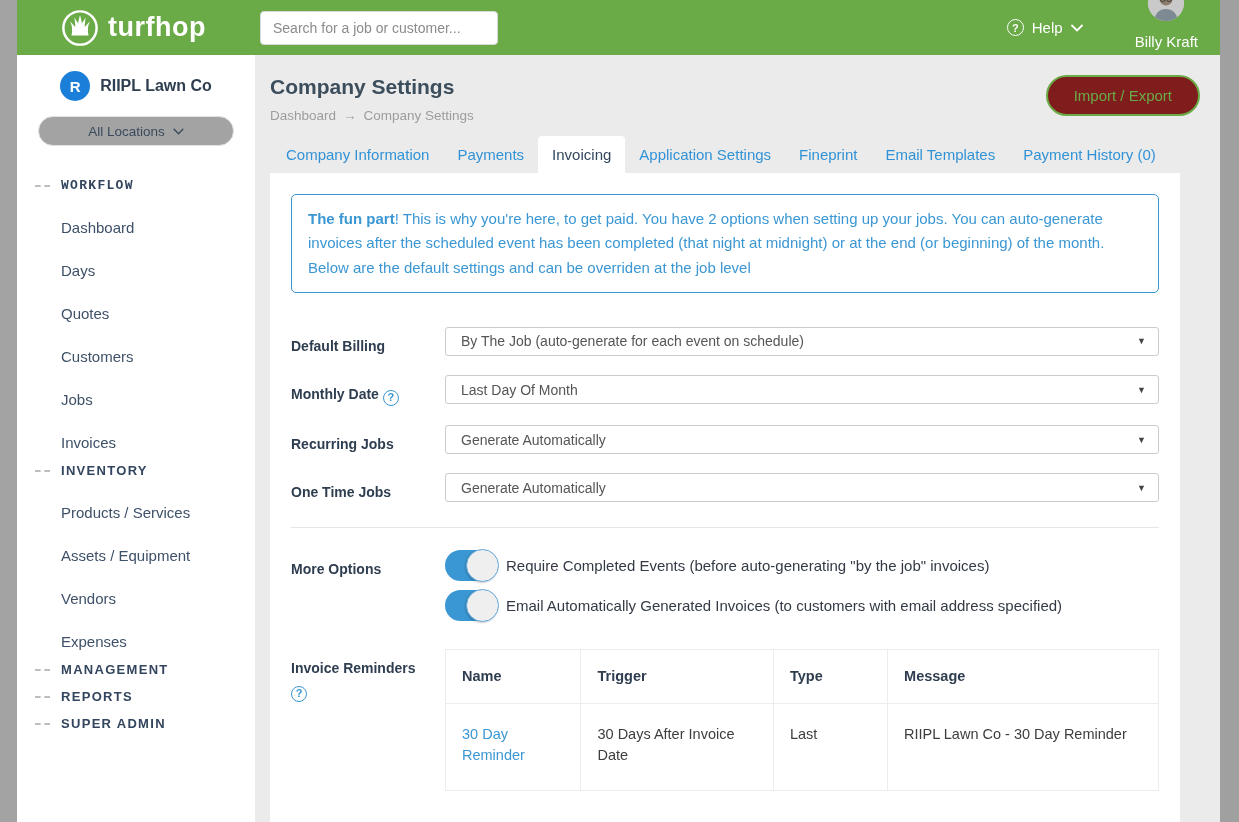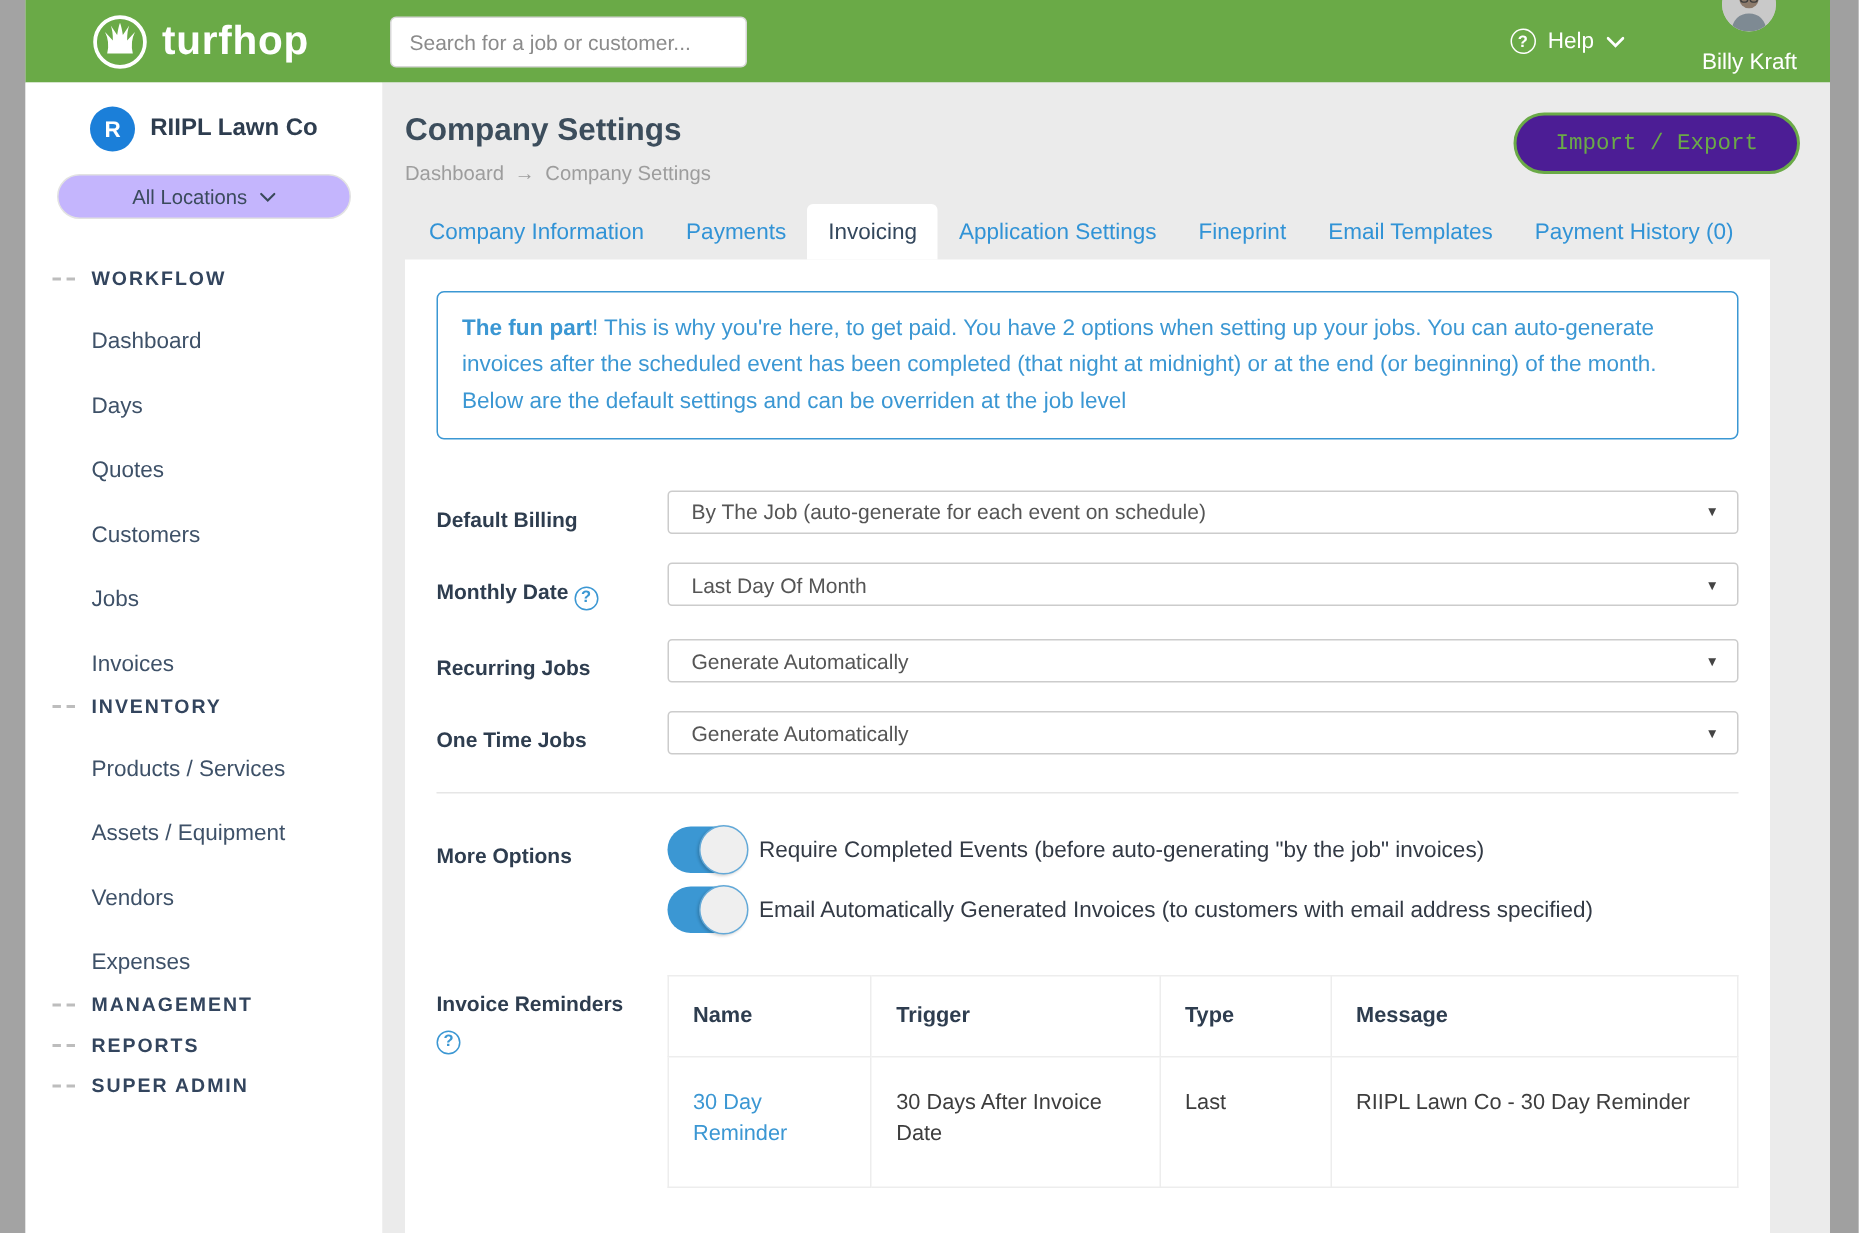--- a/index.html
+++ b/index.html
@@ -23,34 +23,34 @@
   .q-circle { width:17px; height:17px; border:1.5px solid #fff; border-radius:50%; display:flex; align-items:center; justify-content:center; font-size:11px; font-weight:700; }
   .user-item { display:flex; align-items:center; gap:12px; font-size:15px; cursor:pointer;flex-direction:column; }
   .avatar { width:36px; height:36px; border-radius:50%; overflow:hidden; background:#cfcfcf; flex:none; }
   .chev { display:inline-block; }
 
   
   .sidebar { width:238px; flex:none; background:#fff; padding-top:16px; overflow:hidden; }
   .company-row { display:flex; align-items:center; justify-content:center; gap:10px; }
   .r-avatar { width:30px; height:30px; border-radius:50%; background:#1b7fd9; color:#fff; font-weight:700; font-size:15px; display:flex; align-items:center; justify-content:center; }
   .company-name { font-size:16px; font-weight:700; color:#2e3d4f; }
-  .locations-pill { margin:15px auto 0; width:196px; height:30px; background:#c4b5fd; border:1px solid #e2e2e2; border-radius:15px; display:flex; align-items:center; justify-content:center; gap:8px; font-size:13.5px; color:#3a4a5c; cursor:pointer; }
+  .locations-pill { margin:15px auto 0; width:196px; height:30px; background:#a3a3a3; border:1px solid #e2e2e2; border-radius:15px; display:flex; align-items:center; justify-content:center; gap:8px; font-size:13.5px; color:#3a4a5c; cursor:pointer; }
   .nav { margin-top:32px; padding-left:44px; }
   .nav-section { position:relative; font-size:13px; font-weight:700; letter-spacing:1.3px; color:#33455e; margin-top:12px; }
   .nav-section::before { content:""; position:absolute; left:-26px; top:7px; width:15px; border-top:2px dashed #bdbdbd; }
-  .nav-section:first-child { margin-top:4px; }
+  .nav-section:first-child { margin-top:4px;font-family:Liberation Mono, monospace; }
   .nav-item { font-size:15px; color:#3e5168; margin-top:26px; cursor:pointer; }
 
   
   .main { flex:1; min-width:0; background:#ebebeb; padding:0 20px 0 15px; display:flex; flex-direction:column; }
   .page-head { display:flex; align-items:flex-start; padding-top:20px; }
   .page-title { font-size:21px; font-weight:700; color:#3c4d5c; }
   .breadcrumb { margin-top:9px; font-size:13.5px; color:#9d9d9d; display:flex; gap:7px; align-items:center; }
   .breadcrumb .crumb { cursor:pointer; }
-  .btn-import { margin-left:auto; background:#4c1d95; border:2px solid #6aaa47; color:#6aaa47; border-radius:22px; padding:10px 26px; font-size:15px; font-family:Liberation Mono, monospace; cursor:pointer; }
+  .btn-import { margin-left:auto; background:#7f1d1d; border:2px solid #6aaa47; color:#6aaa47; border-radius:22px; padding:10px 26px; font-size:15px; font-family:Liberation Sans, sans-serif; cursor:pointer; }
 
   .tabs { display:flex; margin-top:13px; padding-left:2px; }
   .tab { padding:10px 14px; font-size:15px; color:#3193d6; cursor:pointer; white-space:nowrap; }
   .tab.active { background:#fff; color:#33475c; border-radius:4px 4px 0 0; }
 
   .panel { background:#fff; margin-right:20px; padding:21px; flex:1; }
   .notice { border:1px solid #3b97d3; border-radius:5px; padding:12px 16px; color:#3b97d3; font-size:15px; line-height:1.62; margin-bottom:34px; }
   .notice b { font-weight:700; }
 
   .form-row { display:flex; margin-bottom:19px; }

